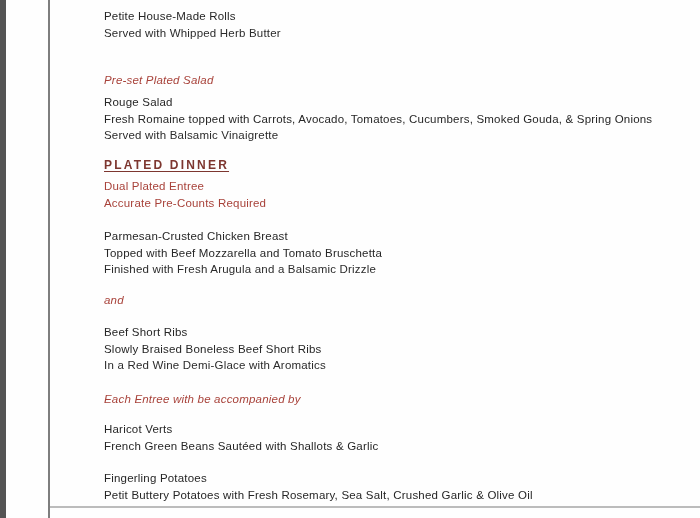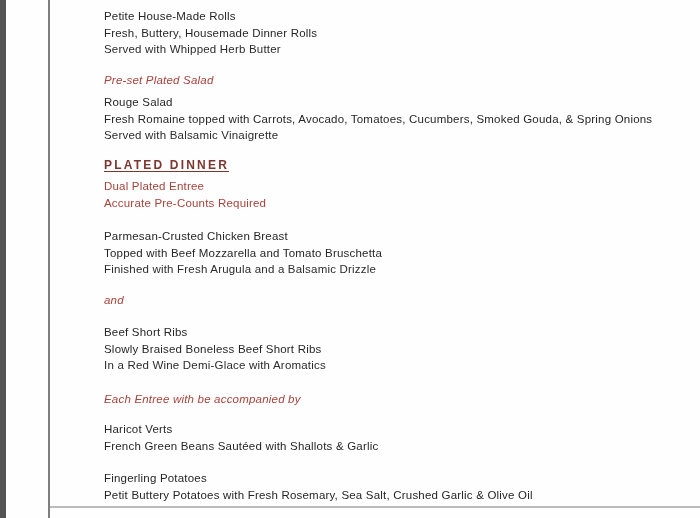--- a/index.html
+++ b/index.html
@@ -54,21 +54,20 @@
 <body>
 
 <div class="page">
 
   <div class="left-bar"></div>
   <div class="col-rule"></div>
   <div class="bottom-rule"></div>
 
   <div class="block" style="top:8px">
     <div>Petite House-Made Rolls</div>
-    <div>Fresh, Buttery, Housemade Dinner Rolls</div>
     <div class="note">Served with Whipped Herb Butter</div>
   </div>
 
   <div class="block" style="top:94px">
     <div>Rouge Salad</div>
     <div>Fresh Romaine topped with Carrots, Avocado, Tomatoes, Cucumbers, Smoked Gouda, &amp; Spring Onions</div>
     <div class="note">Served with Balsamic Vinaigrette</div>
   </div>
 
   <div class="block" style="top:72px">

